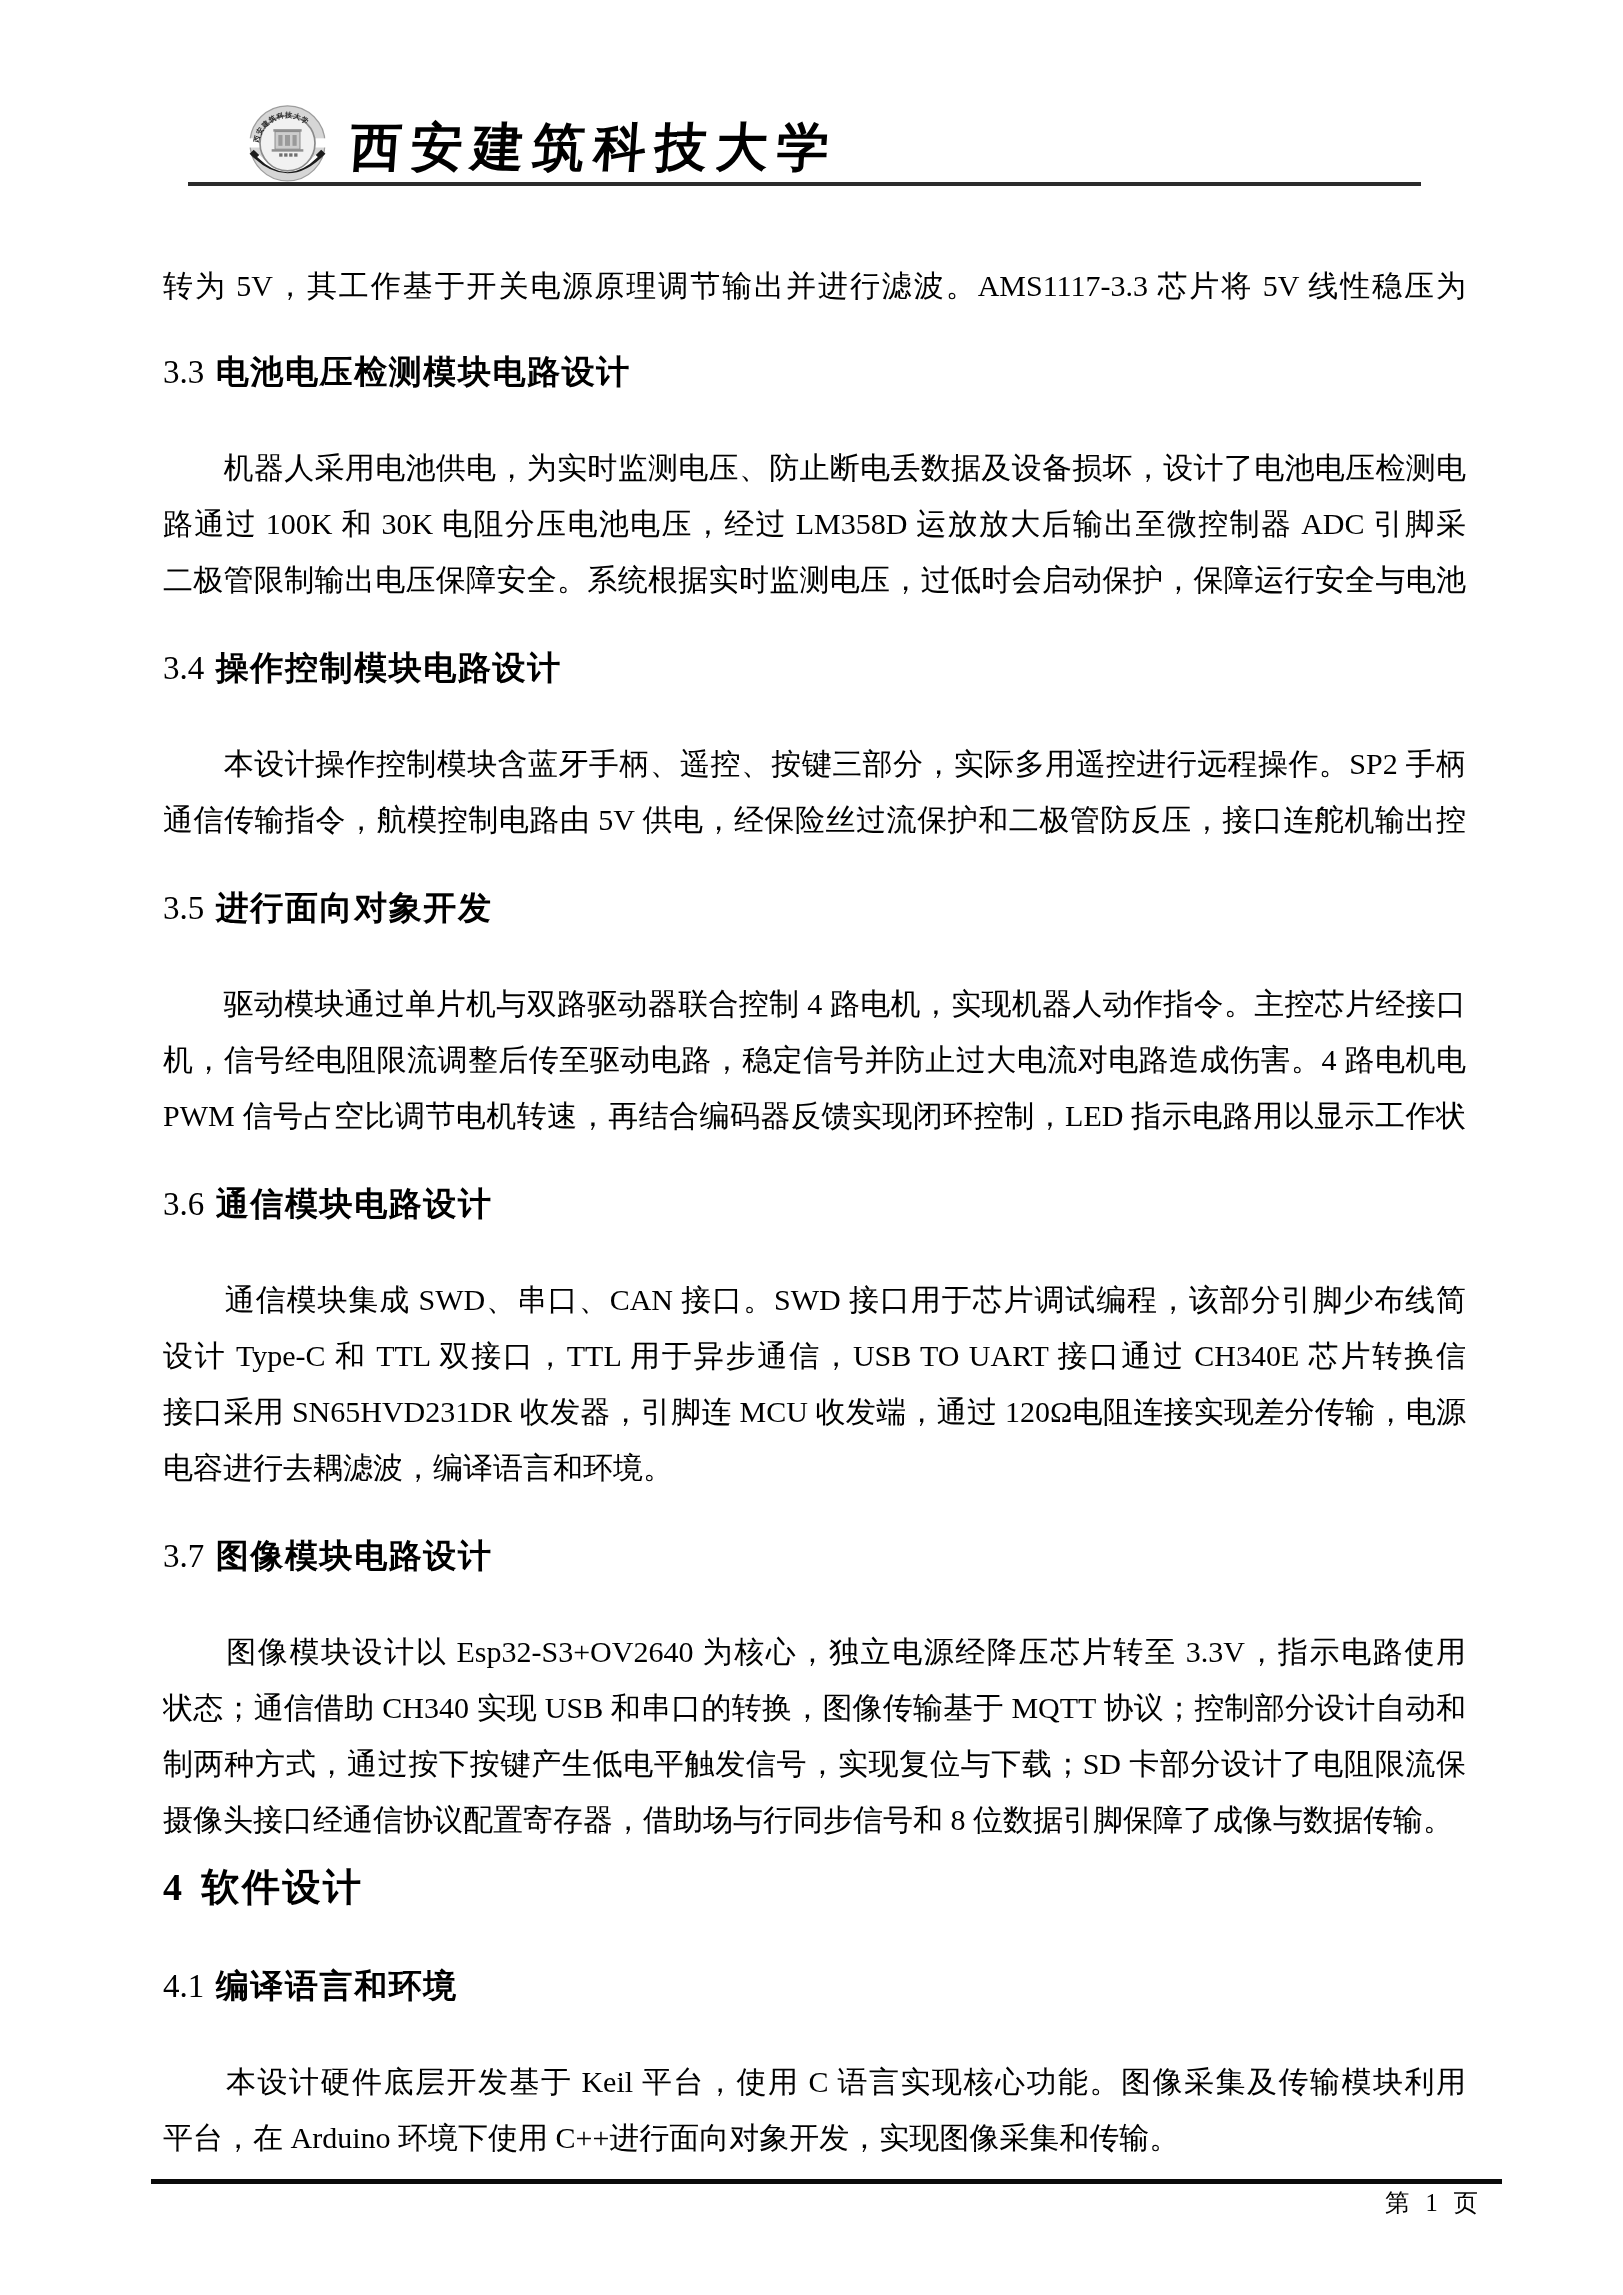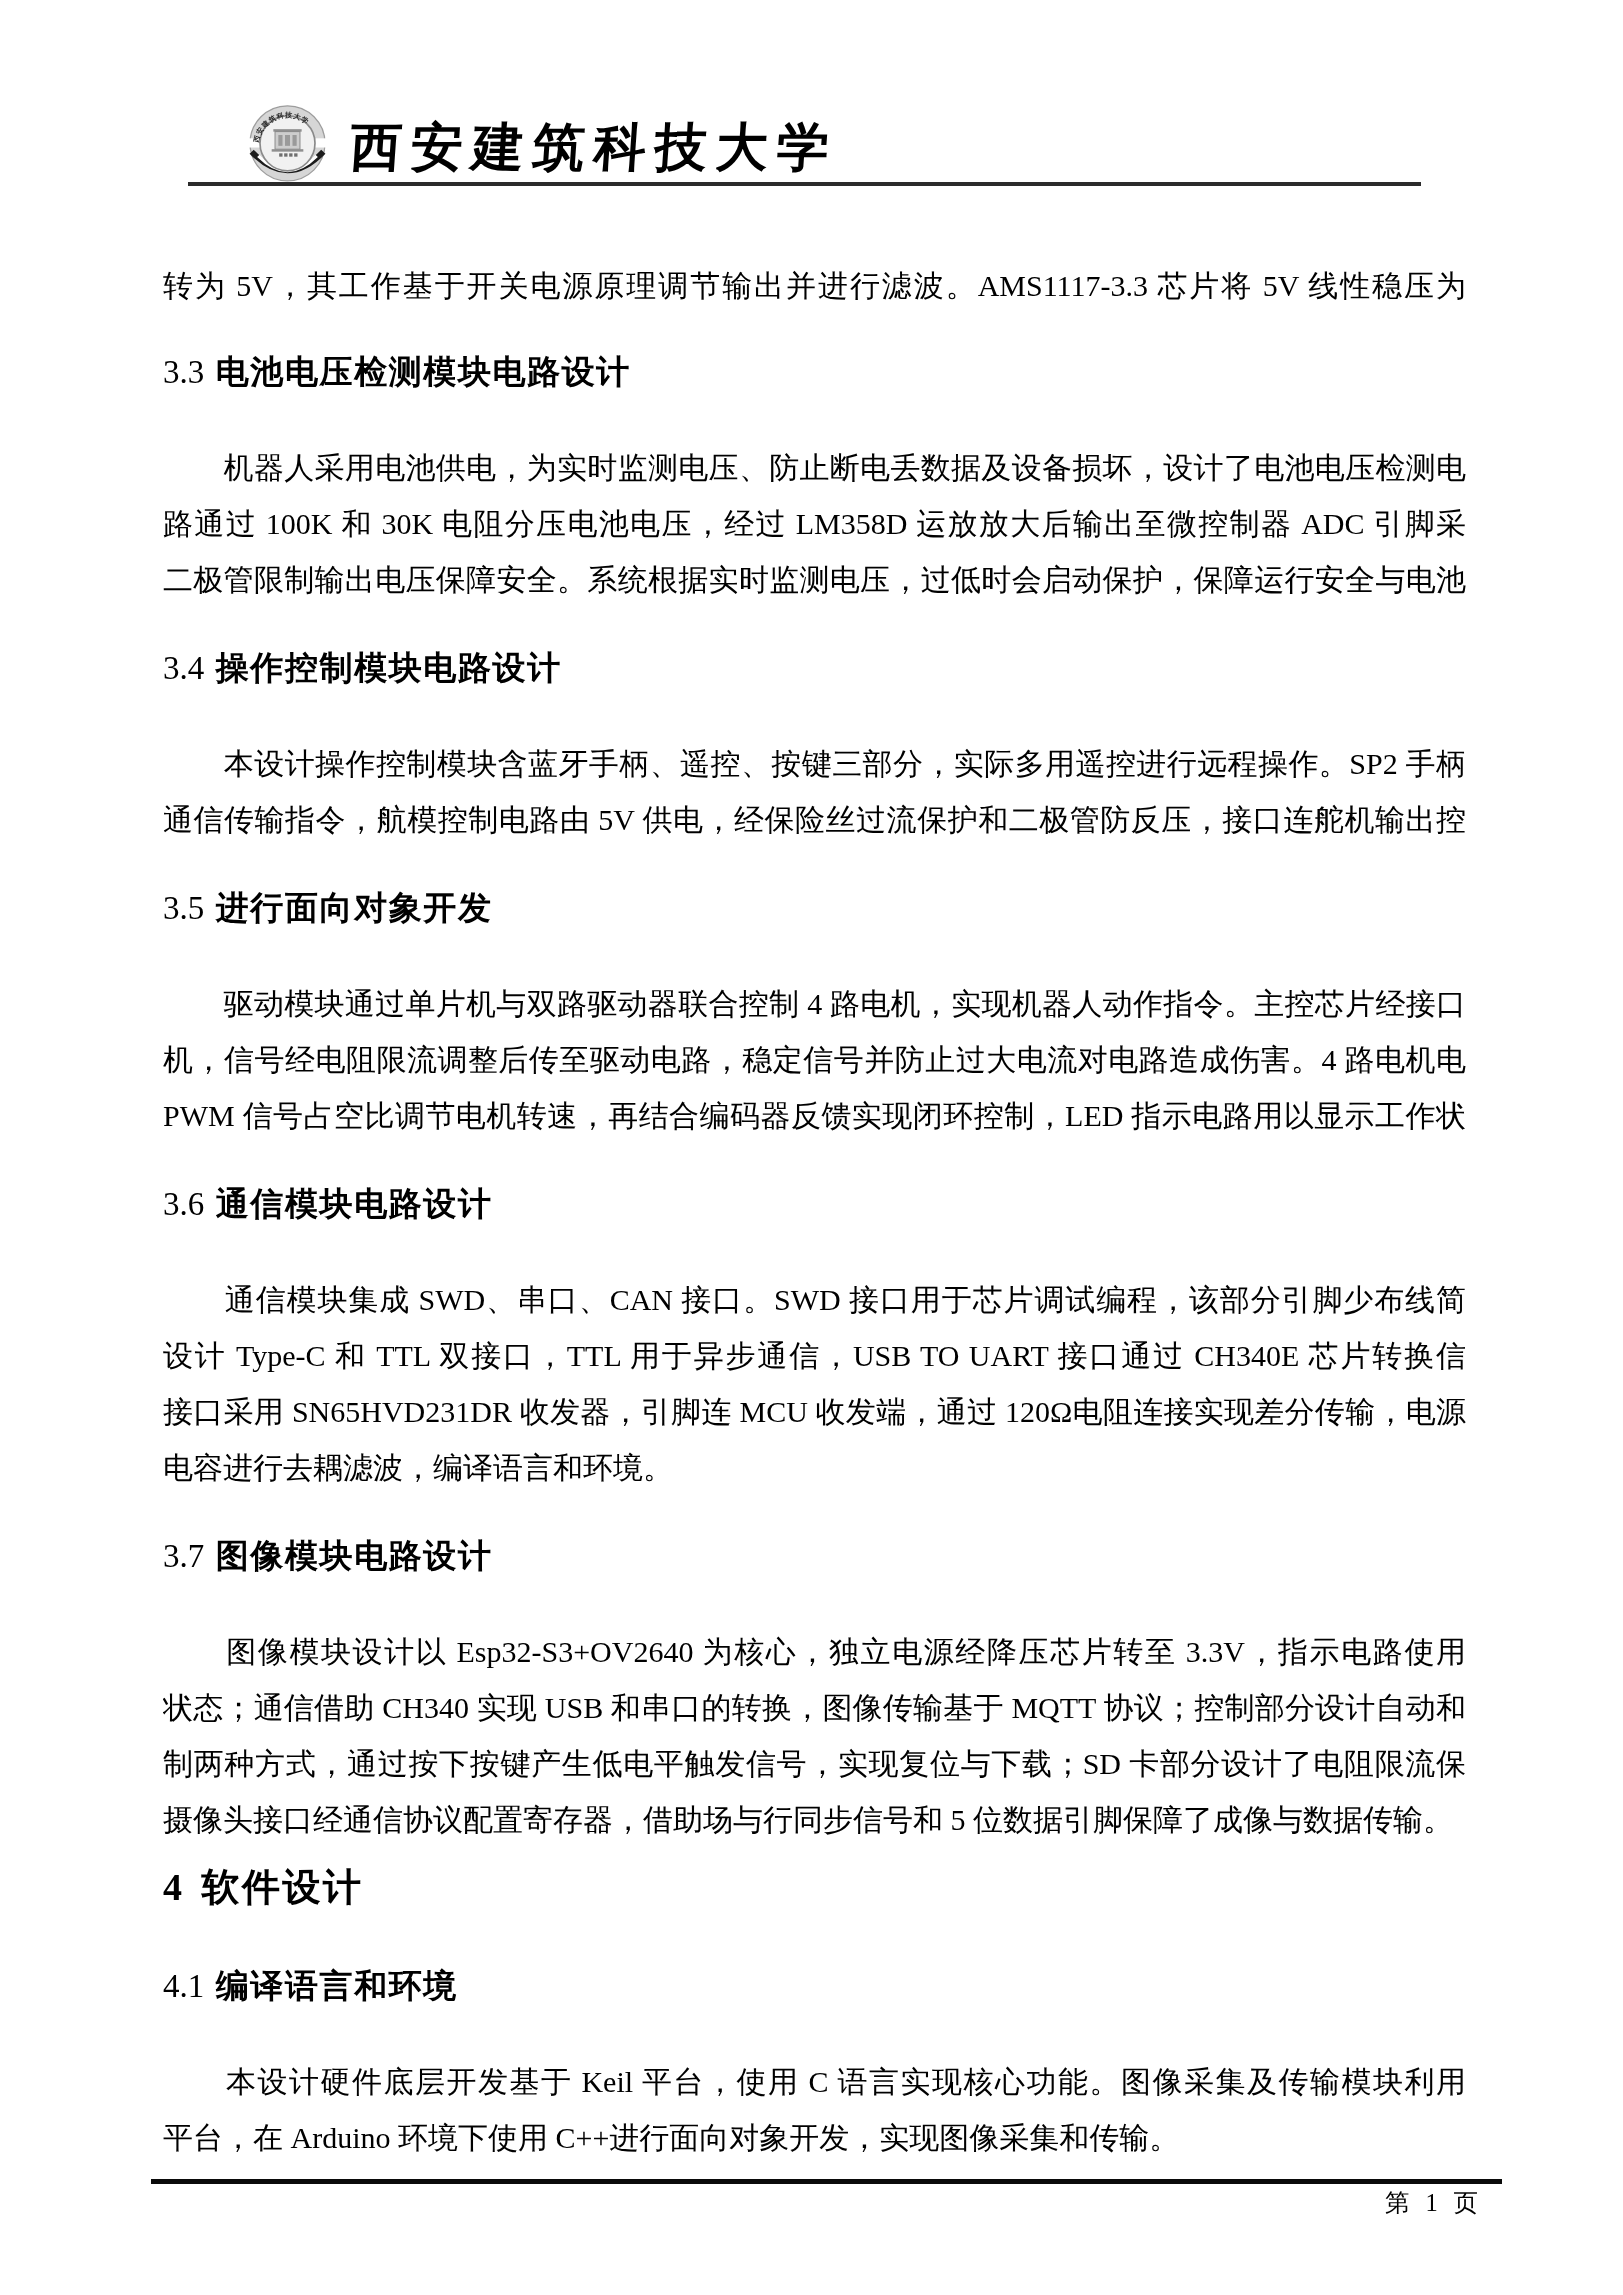--- a/index.html
+++ b/index.html
@@ -109,21 +109,21 @@
         <div class="line">　　通信模块集成 SWD、串口、CAN 接口。SWD 接口用于芯片调试编程，该部分引脚少布线简单。串口</div>
         <div class="line">设计 Type-C 和 TTL 双接口，TTL 用于异步通信，USB TO UART 接口通过 CH340E 芯片转换信号。CAN</div>
         <div class="line">接口采用 SN65HVD231DR 收发器，引脚连 MCU 收发端，通过 120Ω电阻连接实现差分传输，电源端通过</div>
         <div class="line last">电容进行去耦滤波，编译语言和环境。</div>
       </div>
       <div class="h-section"><span class="num">3.7</span><span class="txt">图像模块电路设计</span></div>
       <div class="para">
         <div class="line">　　图像模块设计以 Esp32-S3+OV2640 为核心，独立电源经降压芯片转至 3.3V，指示电路使用 LED 显示</div>
         <div class="line">状态；通信借助 CH340 实现 USB 和串口的转换，图像传输基于 MQTT 协议；控制部分设计自动和手动控</div>
         <div class="line">制两种方式，通过按下按键产生低电平触发信号，实现复位与下载；SD 卡部分设计了电阻限流保障传输。</div>
-        <div class="line last">摄像头接口经通信协议配置寄存器，借助场与行同步信号和 5 位数据引脚保障了成像与数据传输。</div>
+        <div class="line last">摄像头接口经通信协议配置寄存器，借助场与行同步信号和 8 位数据引脚保障了成像与数据传输。</div>
       </div>
       <div class="h-chapter"><span class="num">4</span><span class="txt">软件设计</span></div>
       <div class="h-section"><span class="num">4.1</span><span class="txt">编译语言和环境</span></div>
       <div class="para">
         <div class="line">　　本设计硬件底层开发基于 Keil 平台，使用 C 语言实现核心功能。图像采集及传输模块利用 ESP32-S3</div>
         <div class="line last">平台，在 Arduino 环境下使用 C++进行面向对象开发，实现图像采集和传输。</div>
       </div>
     </div>
 
   <div class="footer-rule"></div>

